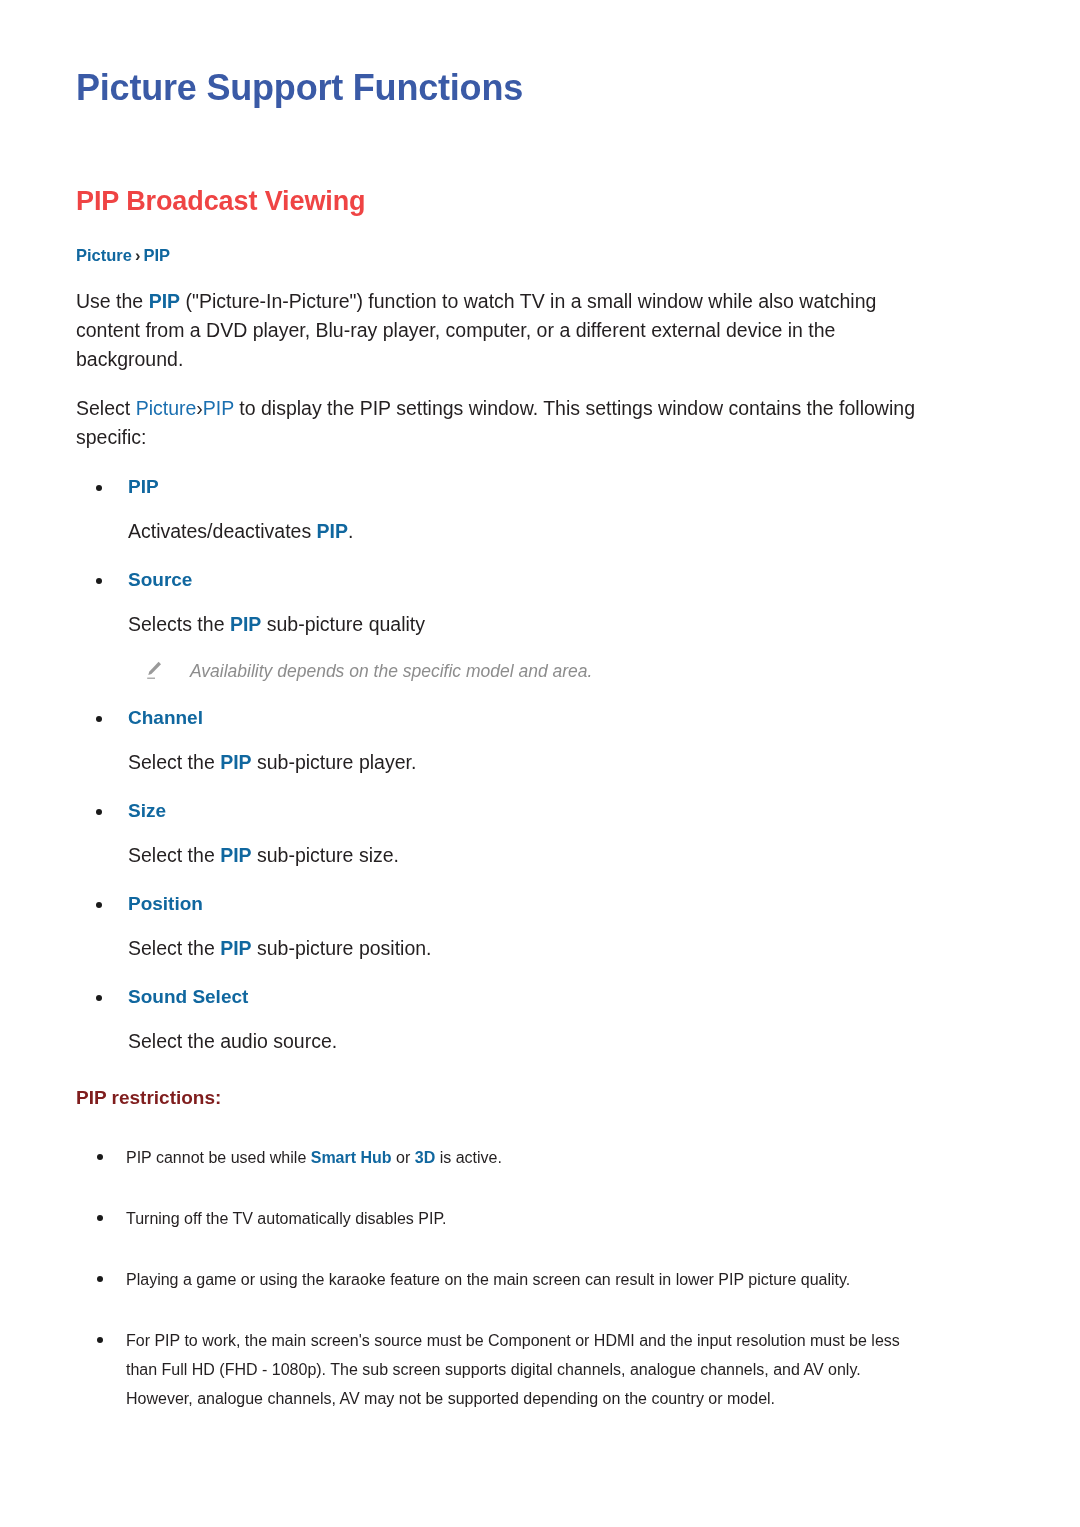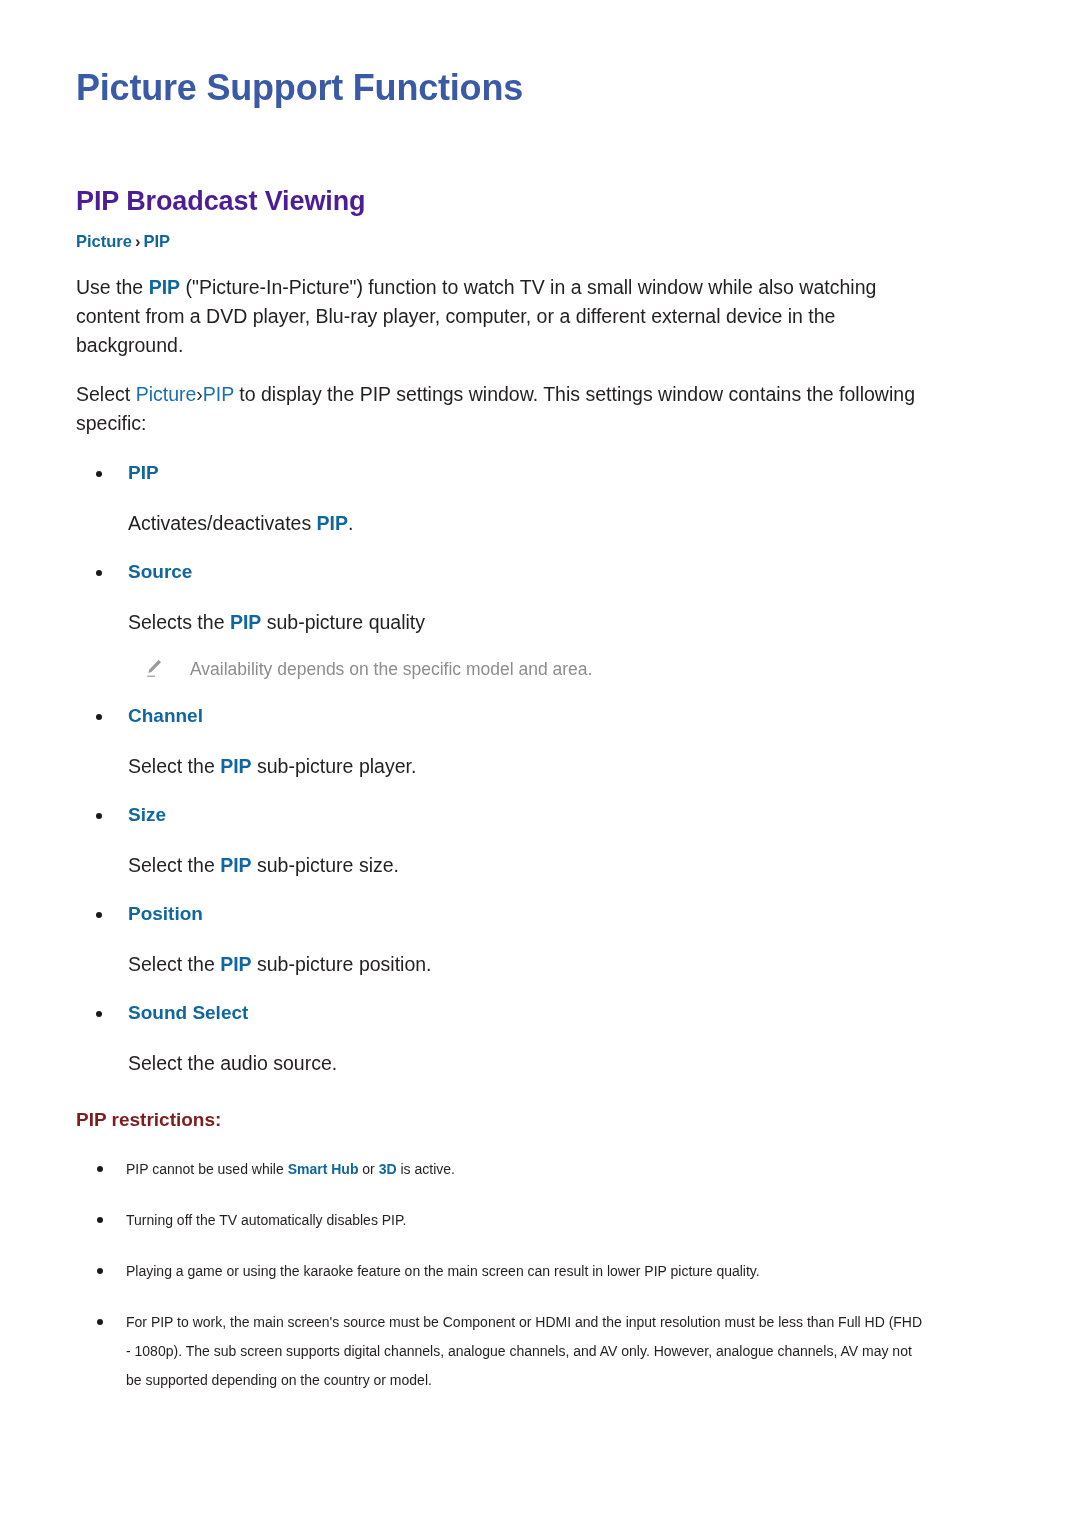--- a/index.html
+++ b/index.html
@@ -31,27 +31,27 @@
     font-weight: bold;
     color: #3a5aa6;
     letter-spacing: -0.2px;
   }
   h2.section-title {
     margin: 74px 0 0 0;
     padding: 0;
     font-size: 27px;
     line-height: 34px;
     font-weight: bold;
-    color: #4c1d95;
+    color: #ef4444;
     letter-spacing: -0.1px;
   }
 
   
   .breadcrumb {
-    margin-top: 12px;
+    margin-top: 26px;
     font-size: 16.5px;
     line-height: 22px;
     font-weight: bold;
     color: #10679f;
   }
   .breadcrumb .sep {
     color: #2b2b2b;
     font-weight: bold;
     padding: 0 3px;
   }
@@ -95,21 +95,21 @@
     background: #1a1a1a;
     border-radius: 50%;
   }
   .opt-label {
     font-size: 19px;
     line-height: 26px;
     font-weight: bold;
     color: #10679f;
   }
   .opt-desc {
-    margin-top: 23px;
+    margin-top: 17px;
     font-size: 19.5px;
     line-height: 28px;
     color: #231f20;
   }
 
   
   .note-row {
     margin-top: 21px;
     position: relative;
     padding-left: 62px;
@@ -119,42 +119,43 @@
     position: absolute;
     left: 16px;
     top: 0px;
     width: 20px;
     height: 22px;
   }
   .note-text {
     font-size: 17.5px;
     line-height: 24px;
     color: #8d8d8d;
+    font-style: italic;
   }
 
   
   .restrict-head {
     margin-top: 30px;
     font-size: 19px;
     line-height: 26px;
     font-weight: bold;
     color: #7f1d1d;
   }
 
   
   .res-list {
     margin: 0;
     padding: 0;
     list-style: none;
   }
   .res-item {
-    margin-top: 22px;
+    margin-top: 32px;
     position: relative;
     padding-left: 50px;
-    font-size: 14px;
+    font-size: 16px;
     line-height: 29px;
     color: #231f20;
     max-width: 960px;
   }
   .res-item .dot {
     position: absolute;
     left: 21px;
     top: 11px;
     width: 6px;
     height: 6px;

